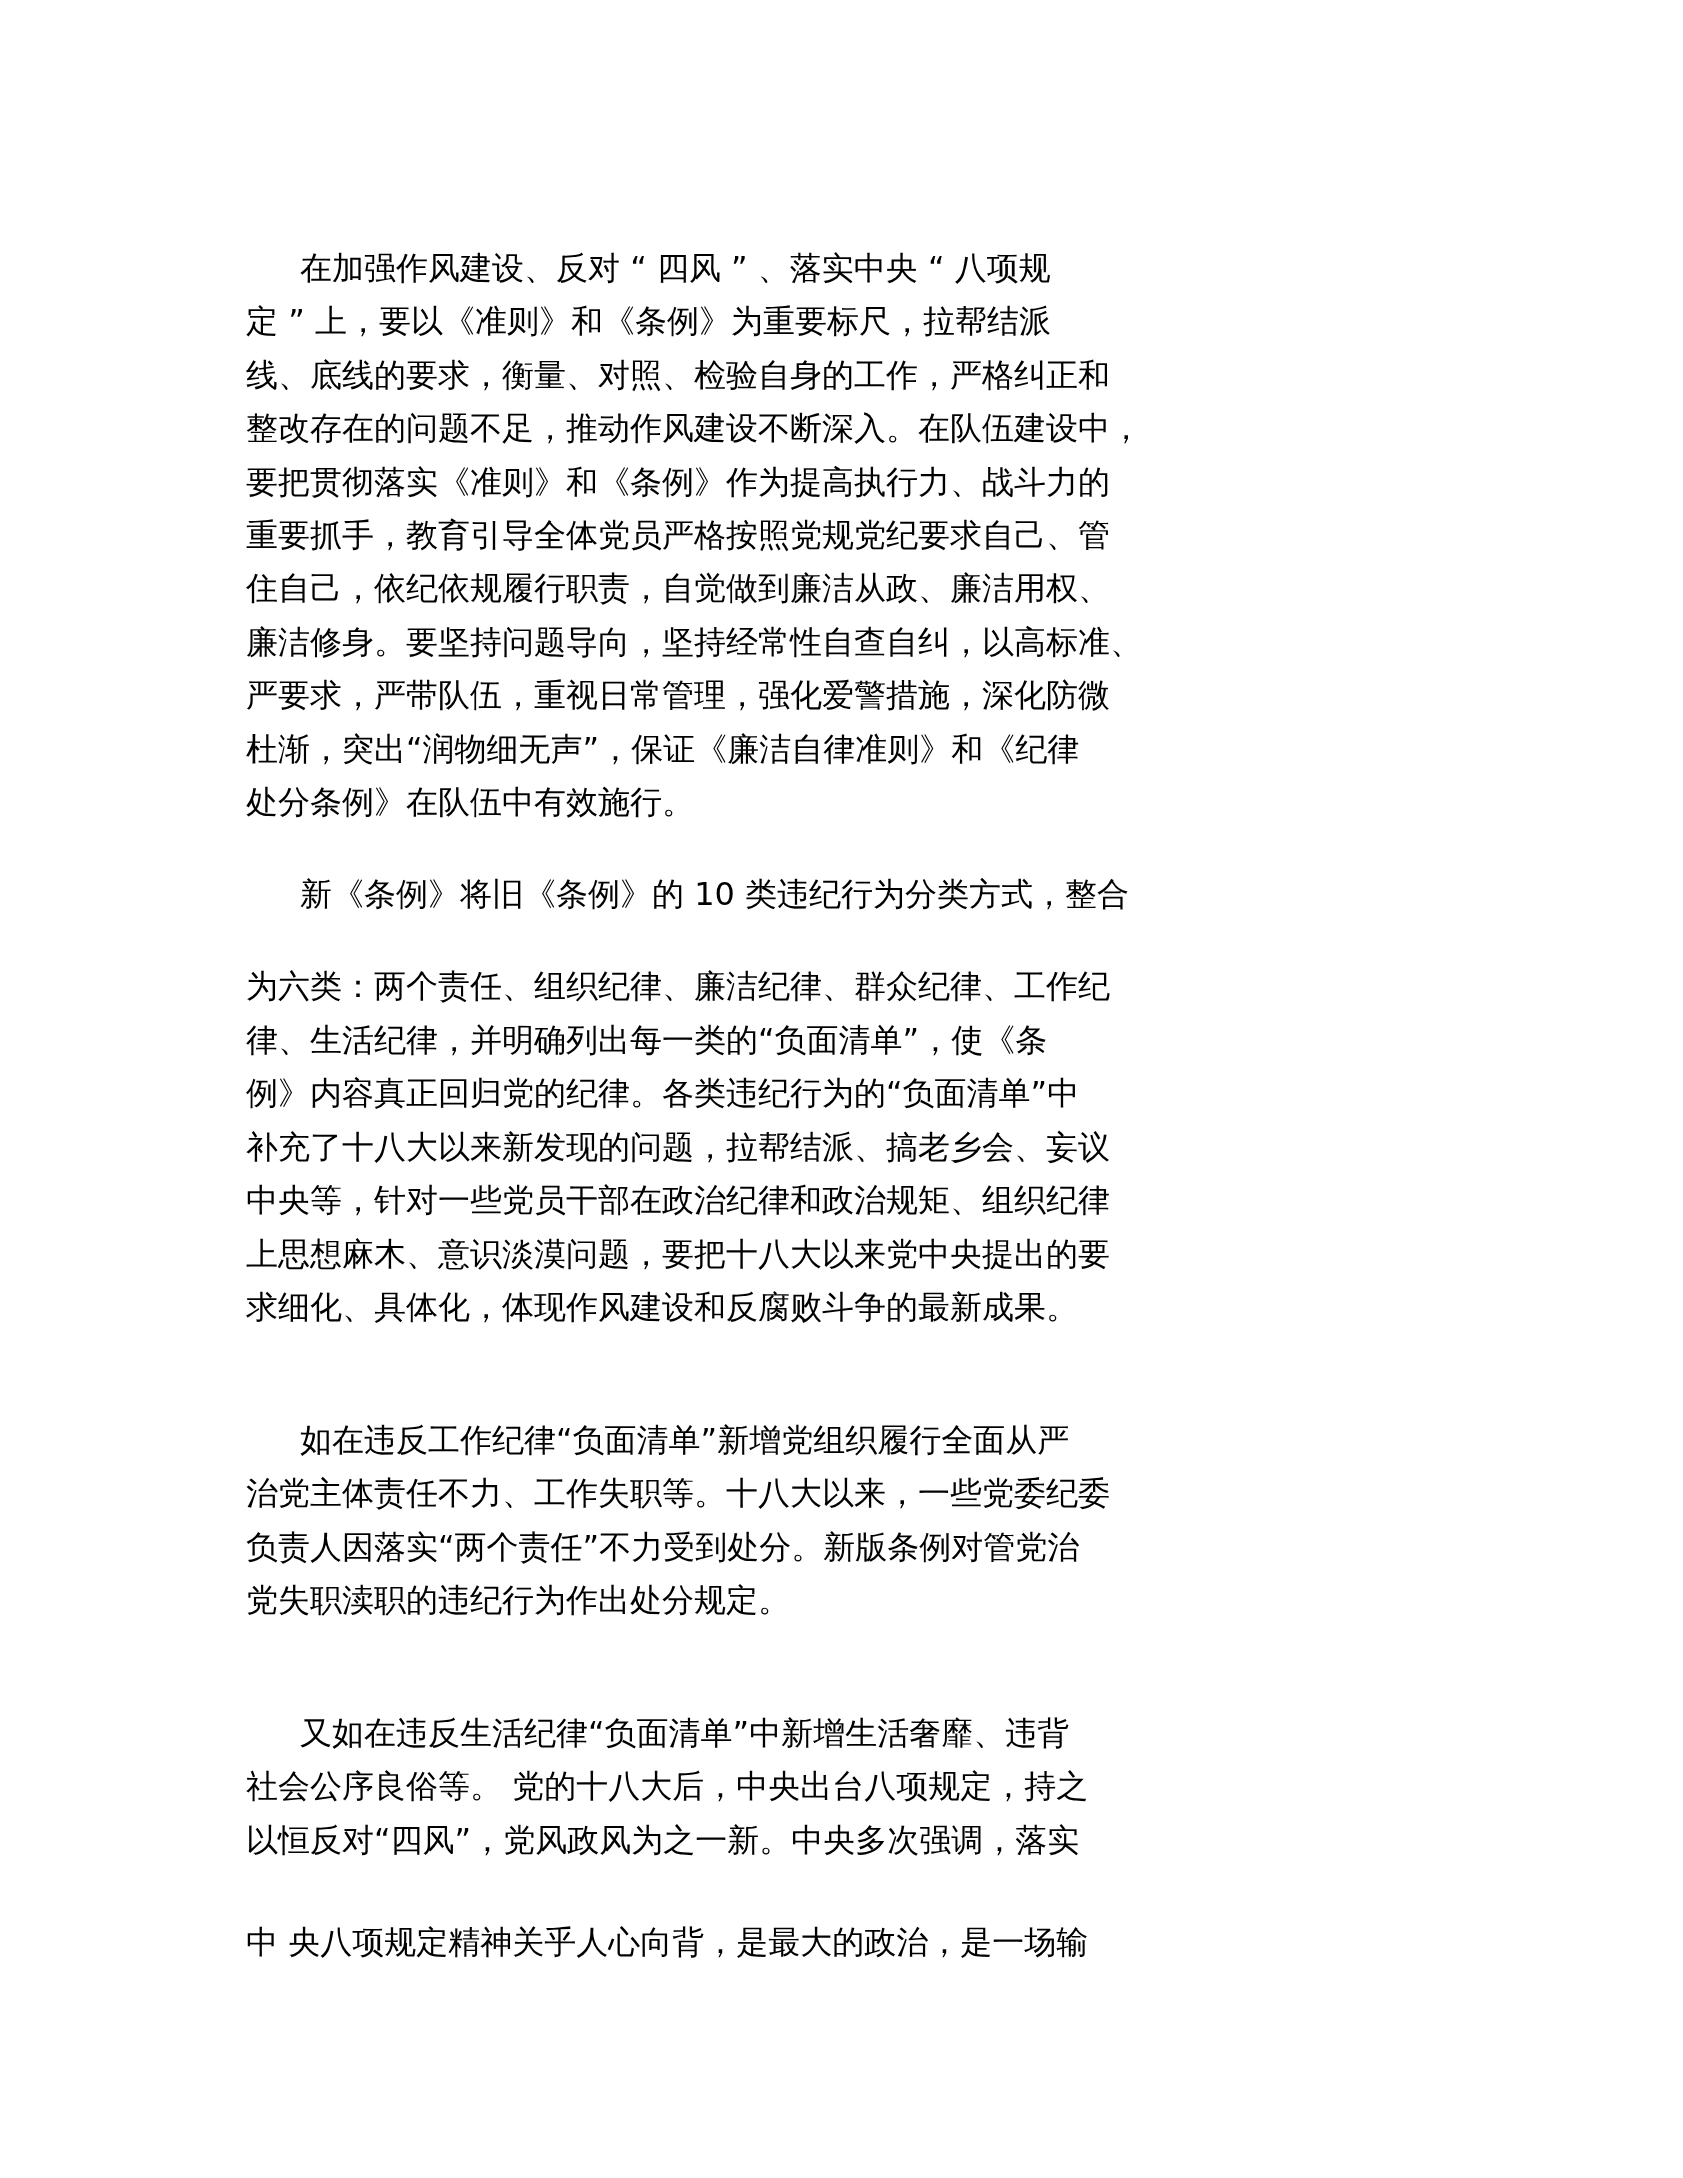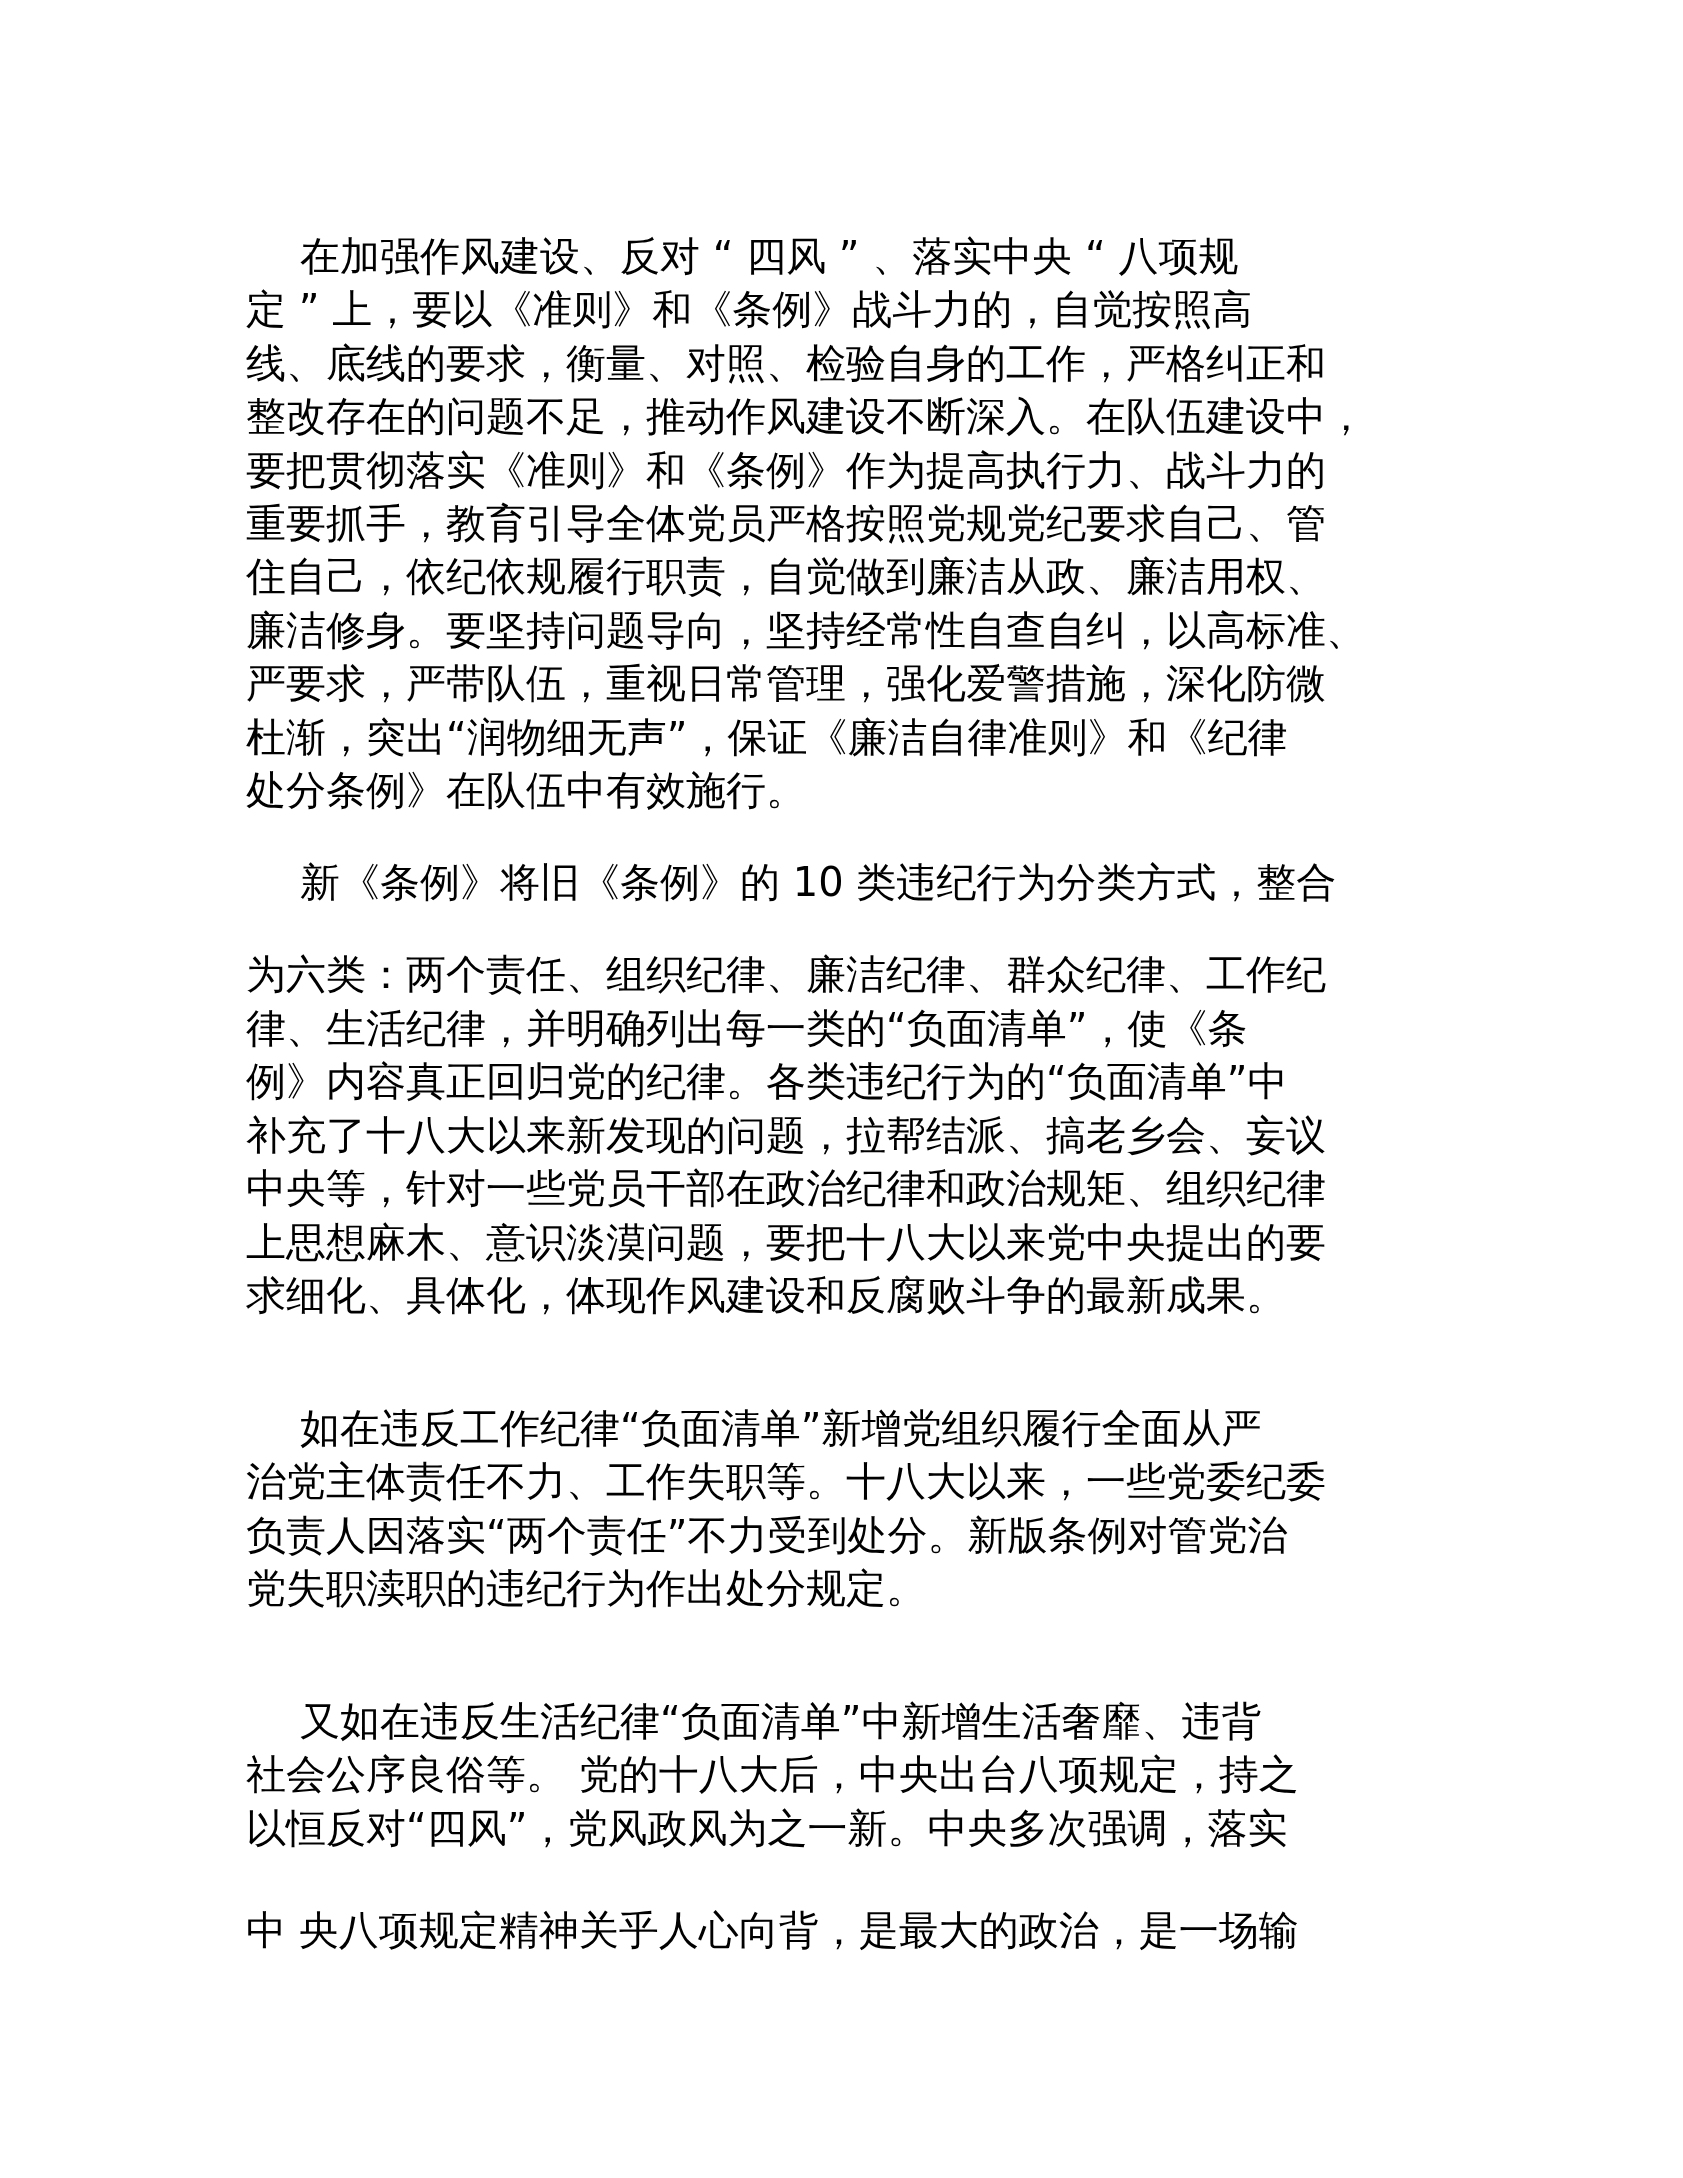--- a/index.html
+++ b/index.html
@@ -18,36 +18,37 @@
     .page {
       position: absolute;
       left: 0; top: 0;
       width: 1683px; height: 2178px;
       background: #ffffff;
     }
     .line {
       position: absolute;
       left: 246px;
       width: 1188px;
-      font-size: 40px;
+      font-size: 32px;
       line-height: 53px;
       height: 53px;
       white-space: nowrap;
       letter-spacing: 0px;
+      margin-top: 12px;
     }
     .line.indent { left: 300px; }
   </style>
 </head>
 <body>
 
 <div class="page">
 
   <div>
     <div class="line indent" style="top:230px">在加强作风建设、反对 “ 四风 ” 、落实中央 “ 八项规</div>
-    <div class="line" style="top:283px">定 ” 上，要以《准则》和《条例》战斗力的，自觉按照高</div>
+    <div class="line" style="top:283px">定 ” 上，要以《准则》和《条例》为重要标尺，拉帮结派</div>
     <div class="line" style="top:337px">线、底线的要求，衡量、对照、检验自身的工作，严格纠正和</div>
     <div class="line" style="top:390px">整改存在的问题不足，推动作风建设不断深入。在队伍建设中，</div>
     <div class="line" style="top:444px">要把贯彻落实《准则》和《条例》作为提高执行力、战斗力的</div>
     <div class="line" style="top:497px">重要抓手，教育引导全体党员严格按照党规党纪要求自己、管</div>
     <div class="line" style="top:550px">住自己，依纪依规履行职责，自觉做到廉洁从政、廉洁用权、</div>
     <div class="line" style="top:604px">廉洁修身。要坚持问题导向，坚持经常性自查自纠，以高标准、</div>
     <div class="line" style="top:657px">严要求，严带队伍，重视日常管理，强化爱警措施，深化防微</div>
     <div class="line" style="top:711px">杜渐，突出“润物细无声”，保证《廉洁自律准则》和《纪律</div>
     <div class="line" style="top:764px">处分条例》在队伍中有效施行。</div>
   </div>

